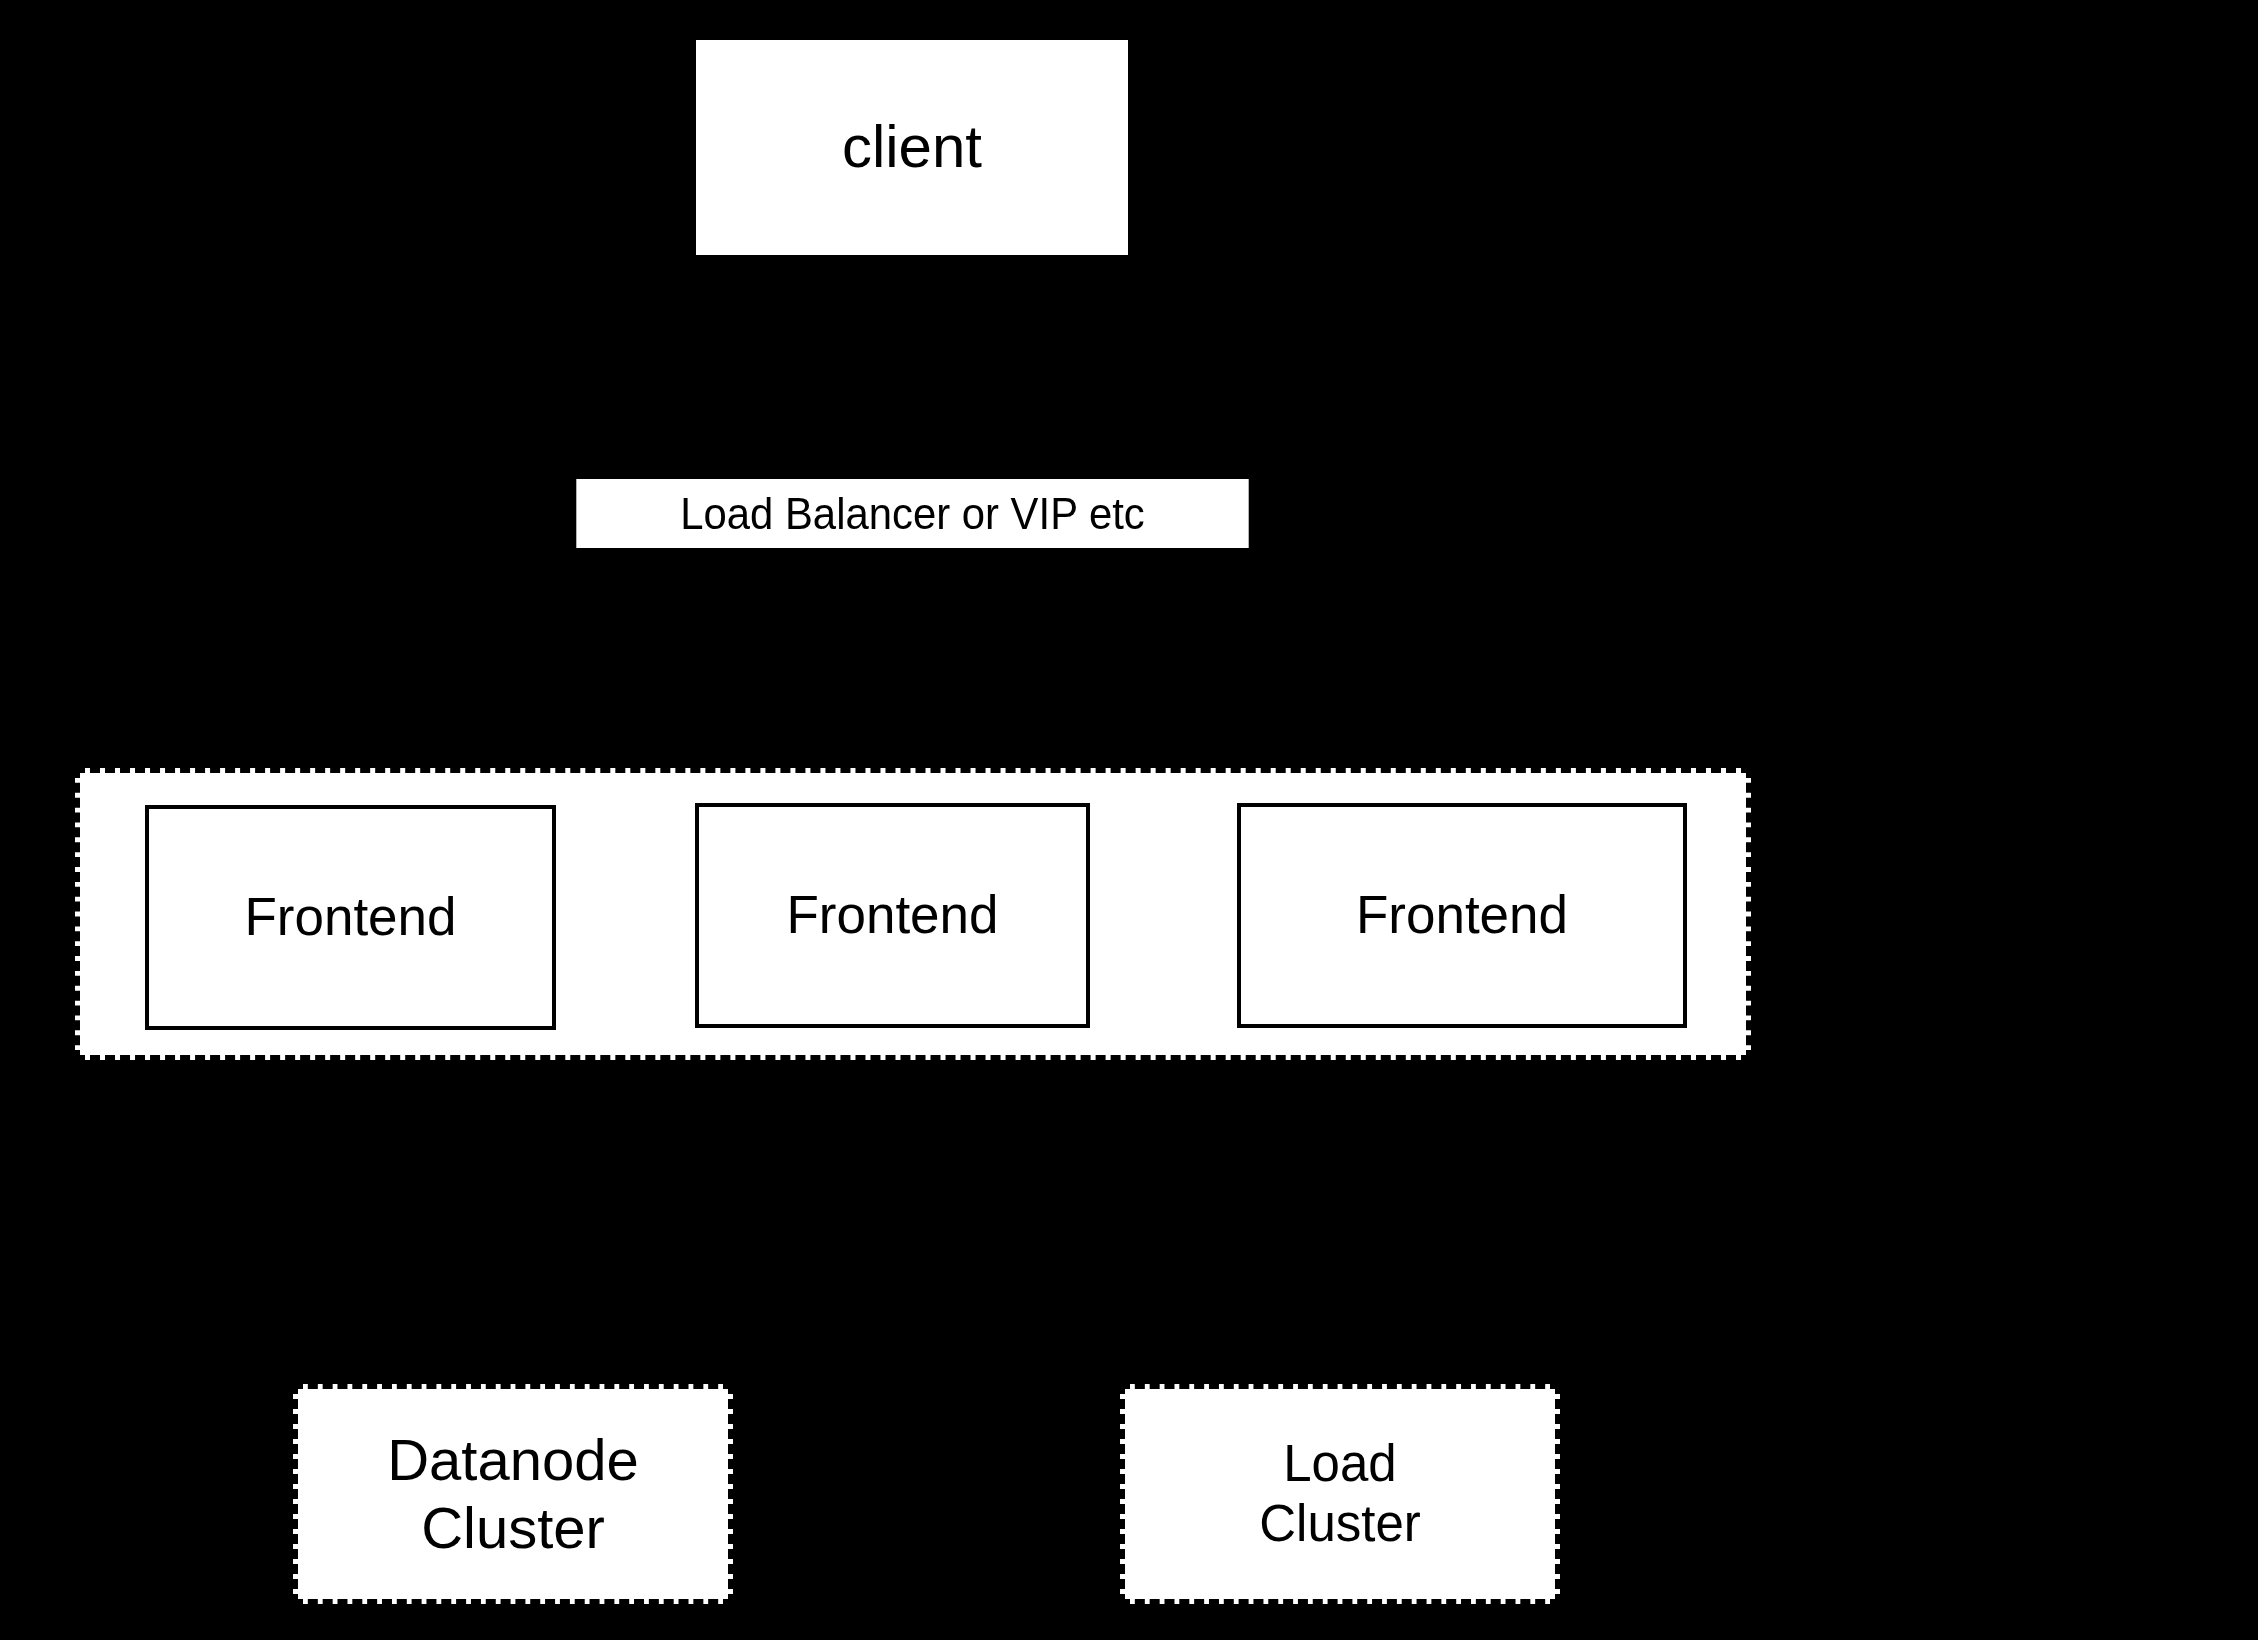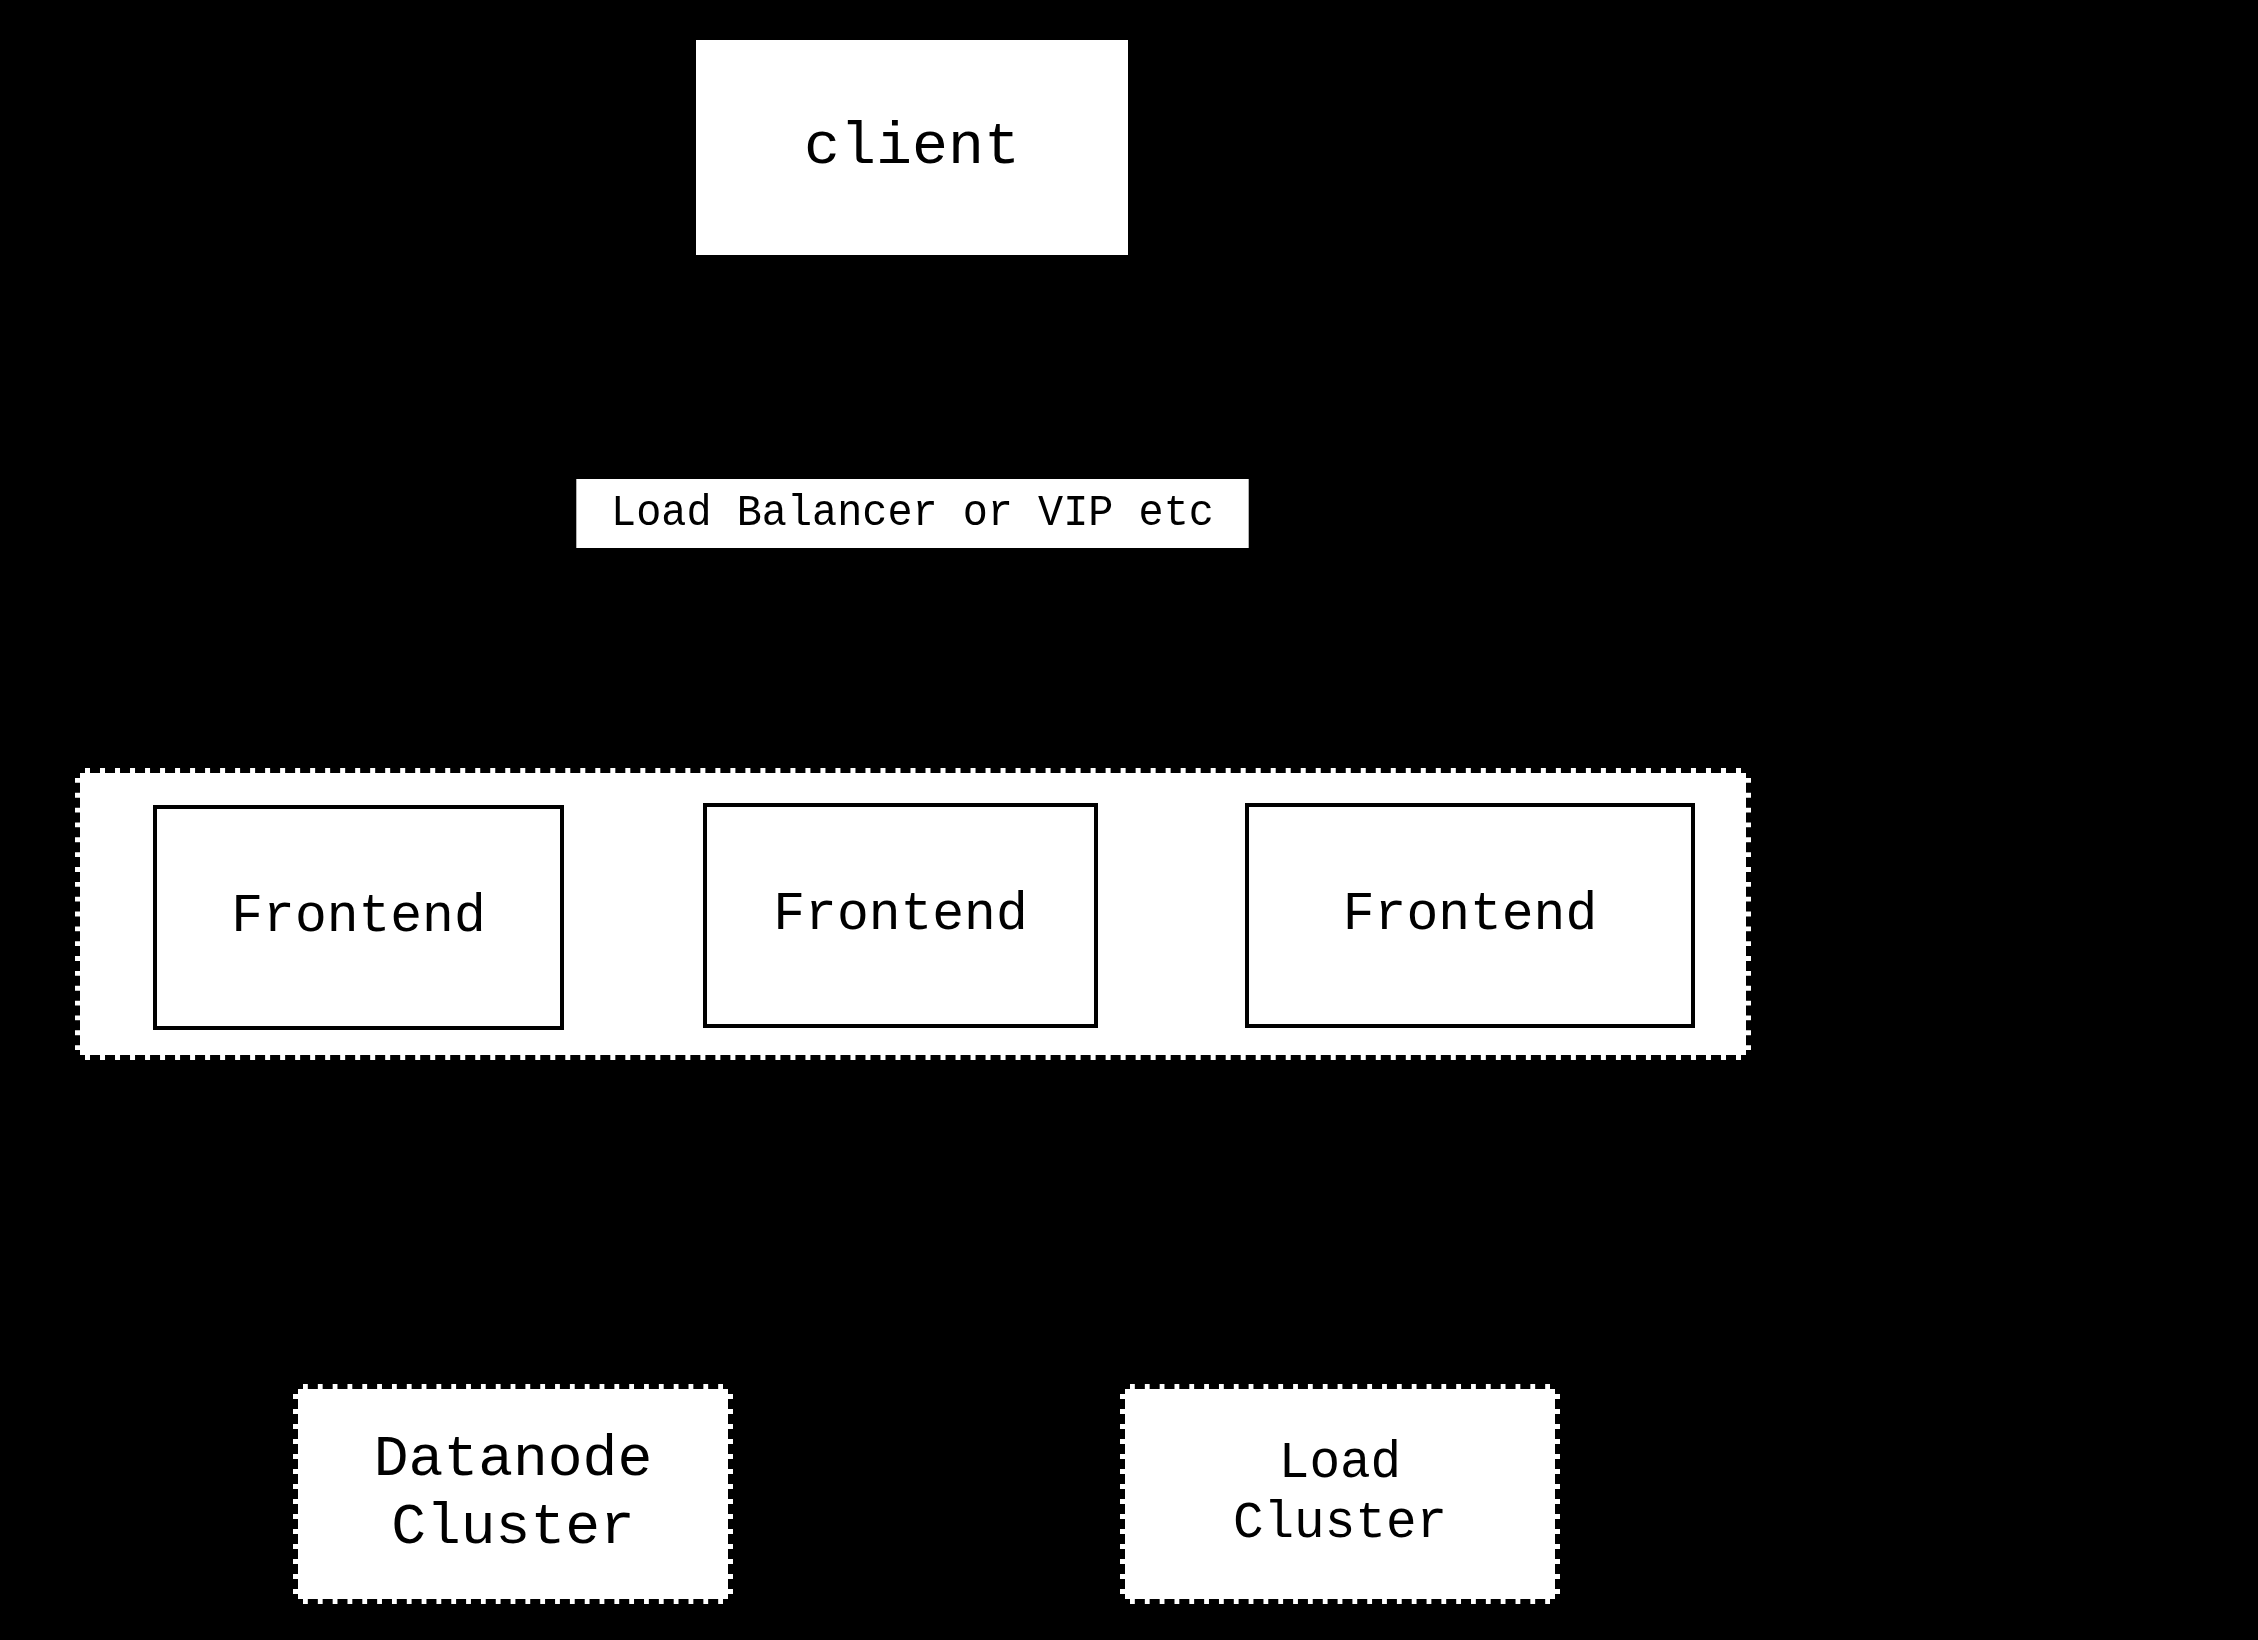--- a/index.html
+++ b/index.html
@@ -8,21 +8,21 @@
     padding: 0;
     background: #000000;
   }
 
   #canvas {
     position: relative;
     width: 1860px;
     height: 1640px;
     background: #000000;
     overflow: hidden;
-    font-family: Liberation Mono, monospace;
+    font-family: Liberation Sans, sans-serif;
   }
 
   
   .node {
     position: absolute;
     box-sizing: border-box;
     background: #ffffff;
     color: #000000;
     display: flex;
     align-items: center;
@@ -60,21 +60,21 @@
 
   .frontend-group {
     left: 75px;
     top: 768px;
     width: 1676px;
     height: 292px;
   }
 
   .frontend-row {
     position: absolute;
-    left: 8px;
+    left: 0;
     top: 0;
     width: 100%;
     height: 100%;
   }
 
   .frontend-box {
     position: absolute;
     box-sizing: border-box;
     background: #ffffff;
     color: #000000;

